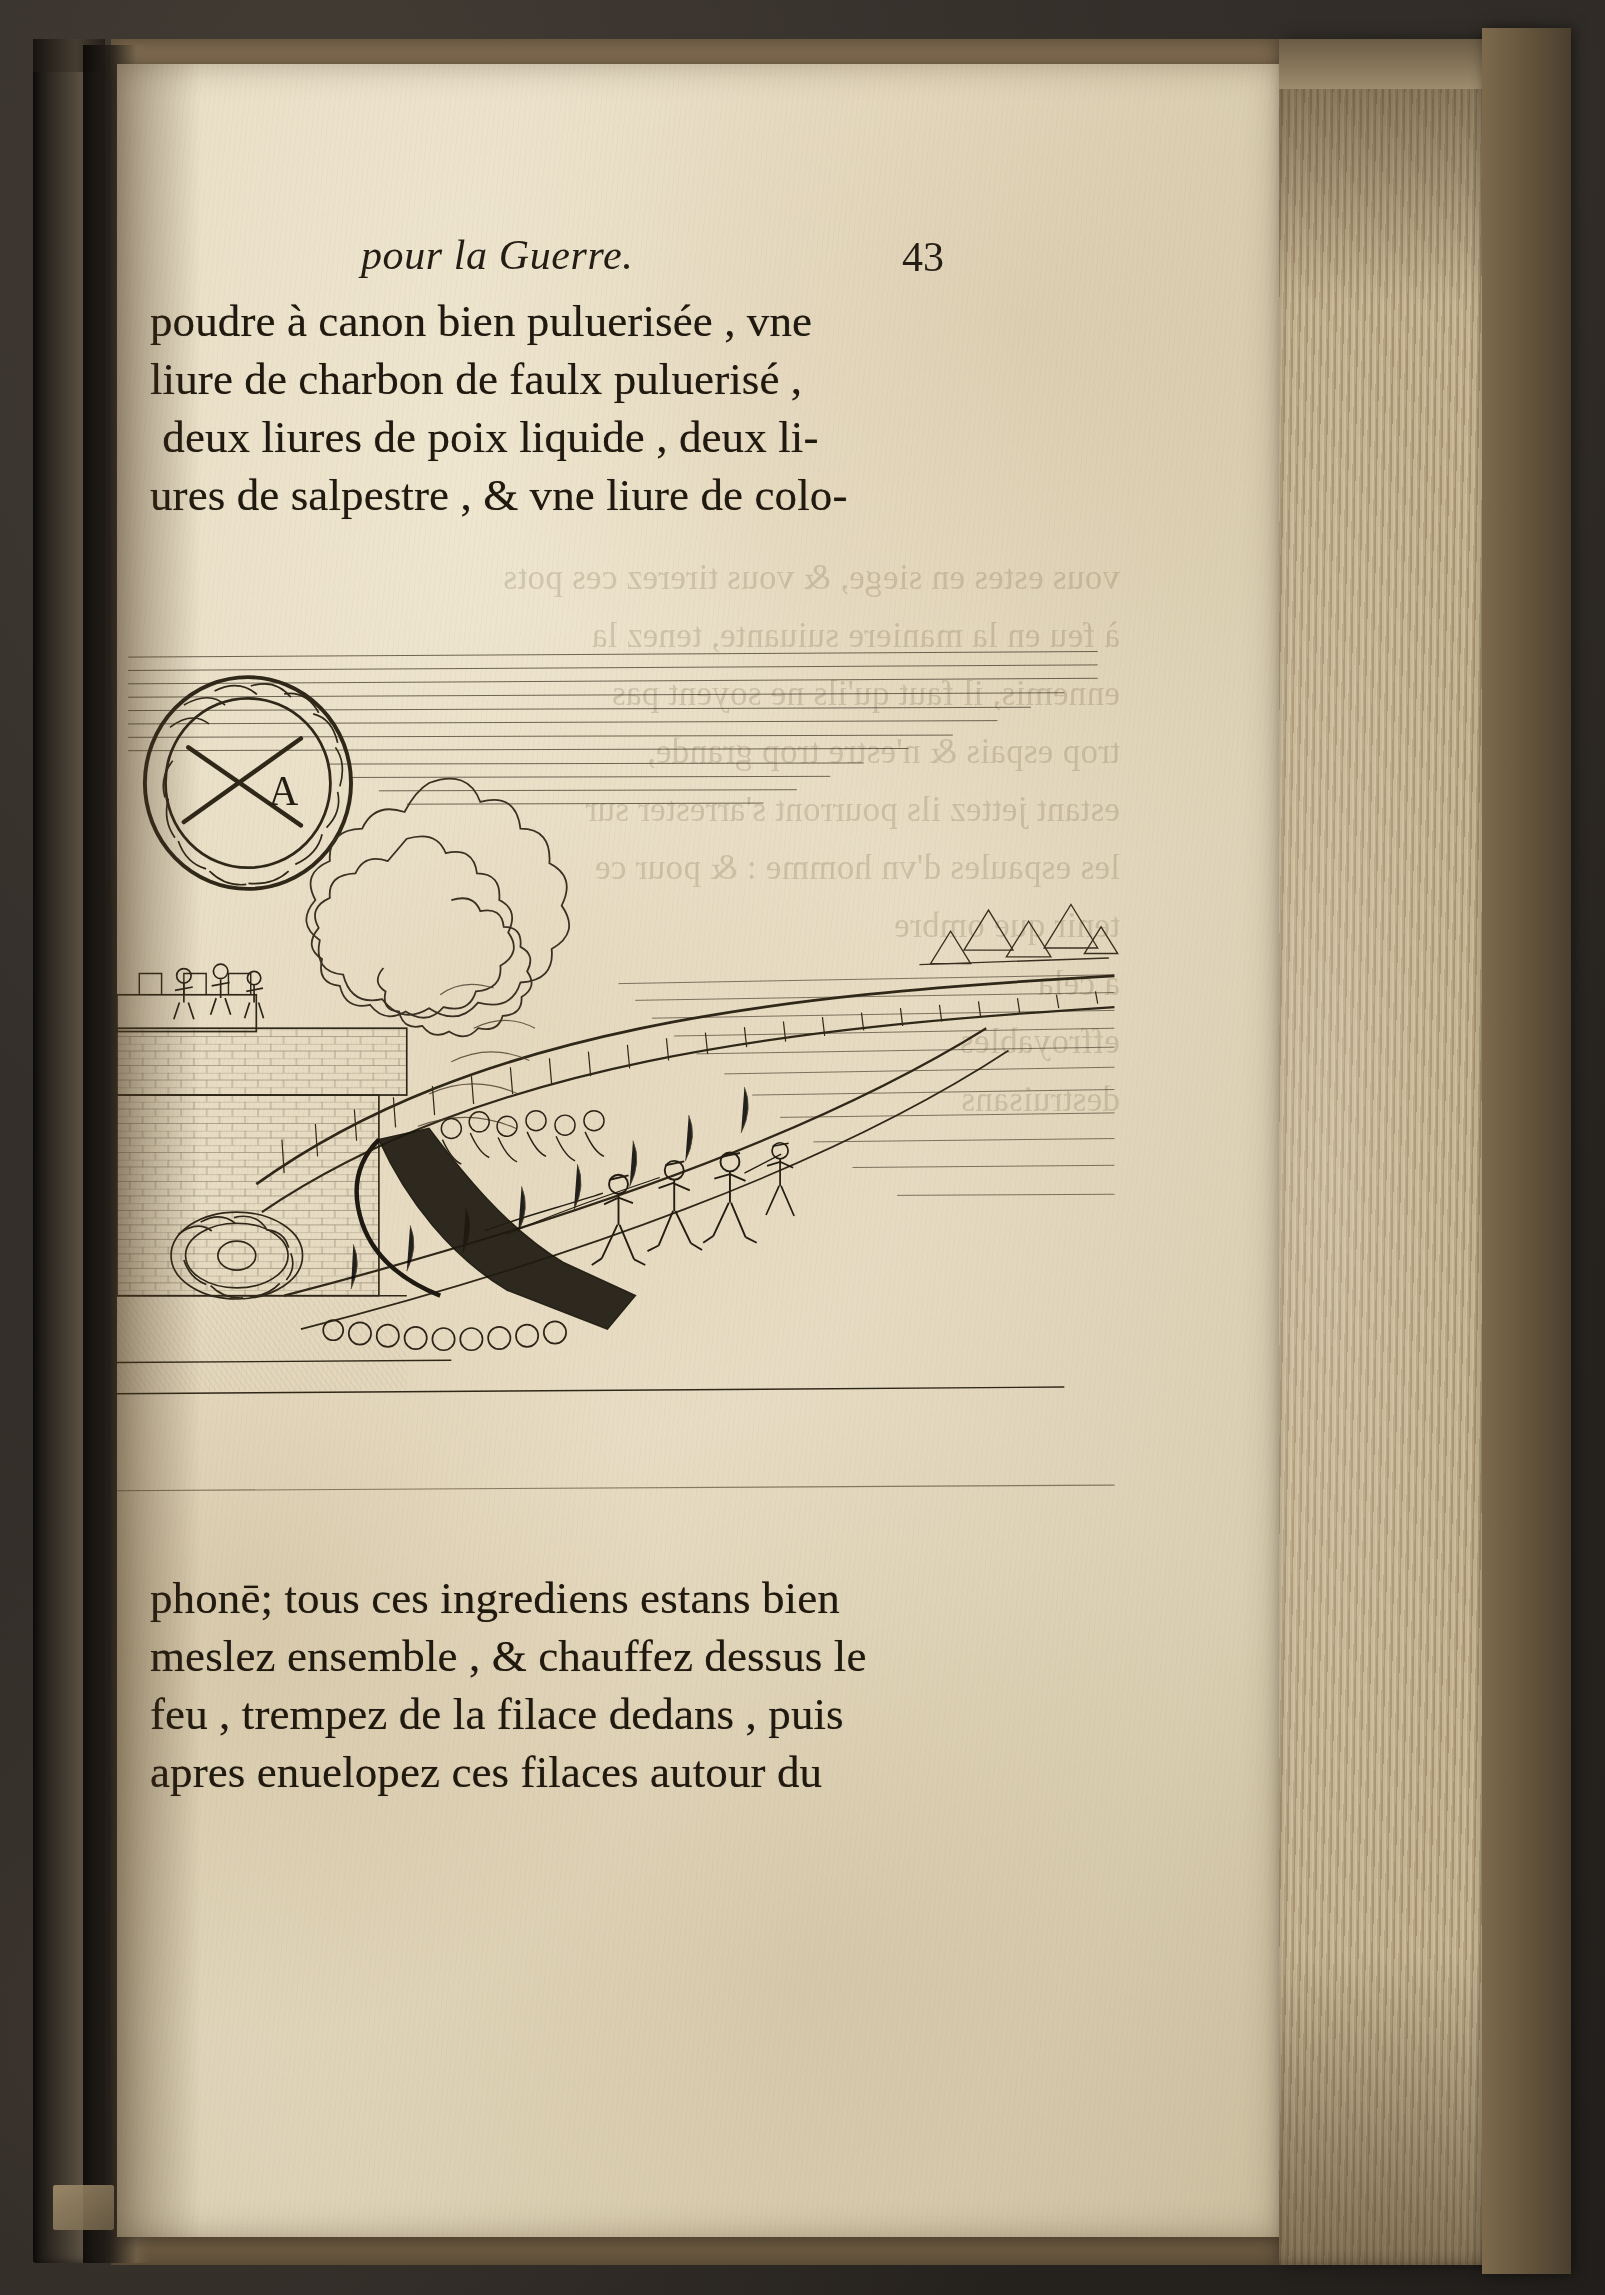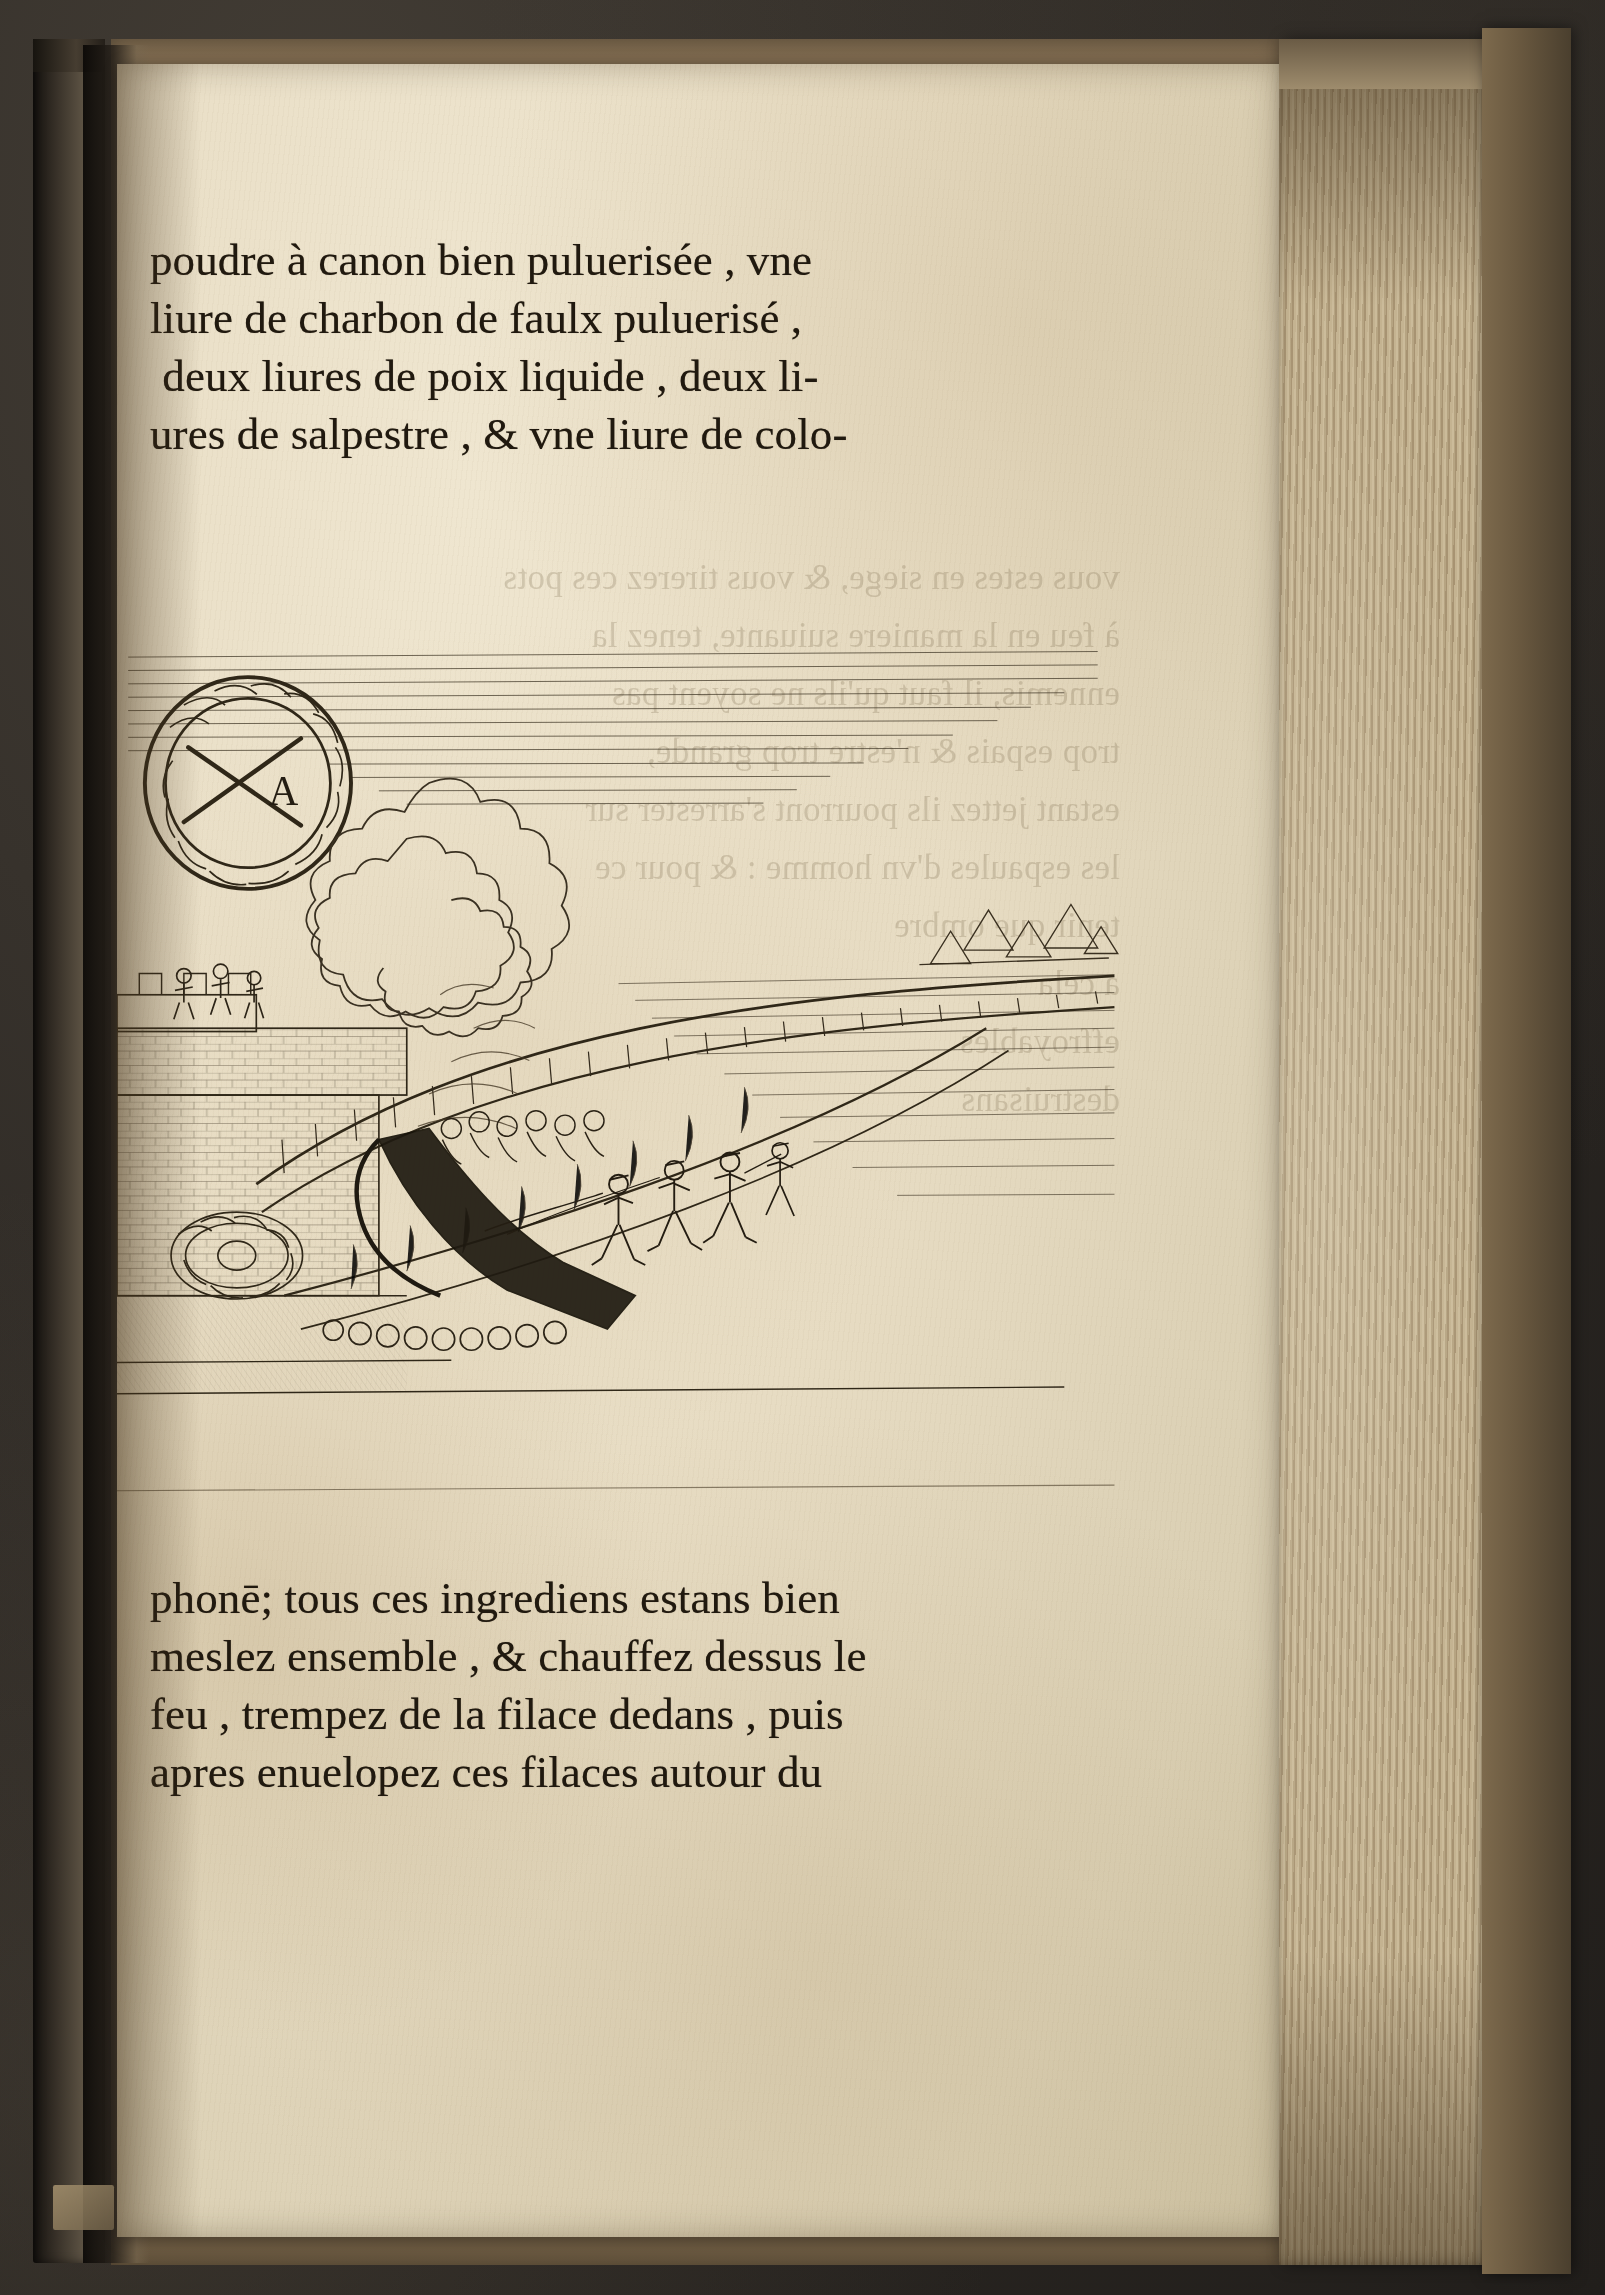--- a/index.html
+++ b/index.html
@@ -232,20 +232,24 @@
       <div>trop espais &amp; n'estre trop grande,</div>
       <div>estant jettez ils pourront s'arrester sur</div>
       <div>les espaules d'vn homme : &amp; pour ce</div>
       <div>tenir que ombre</div>
       <div>a cela</div>
       <div>effroyables</div>
       <div>destruisans</div>
     </div>
 
     <div class="textblock">
+      <div class="running-head">
+        <div class="rh-title">pour la Guerre.</div>
+        <div class="rh-page">43</div>
+      </div>
       <div class="para">
         <div class="line">poudre à canon bien puluerisée , vne</div>
         <div class="line">liure de charbon de faulx puluerisé ,</div>
         <div class="line indent-sm">deux liures de poix liquide , deux li-</div>
         <div class="line">ures de salpestre , &amp; vne liure de colo-</div>
       </div>
     </div>
 
     <div class="plate">
       <svg width="1003" height="903" viewBox="0 0 1800 1620" xmlns="http://www.w3.org/2000/svg">

